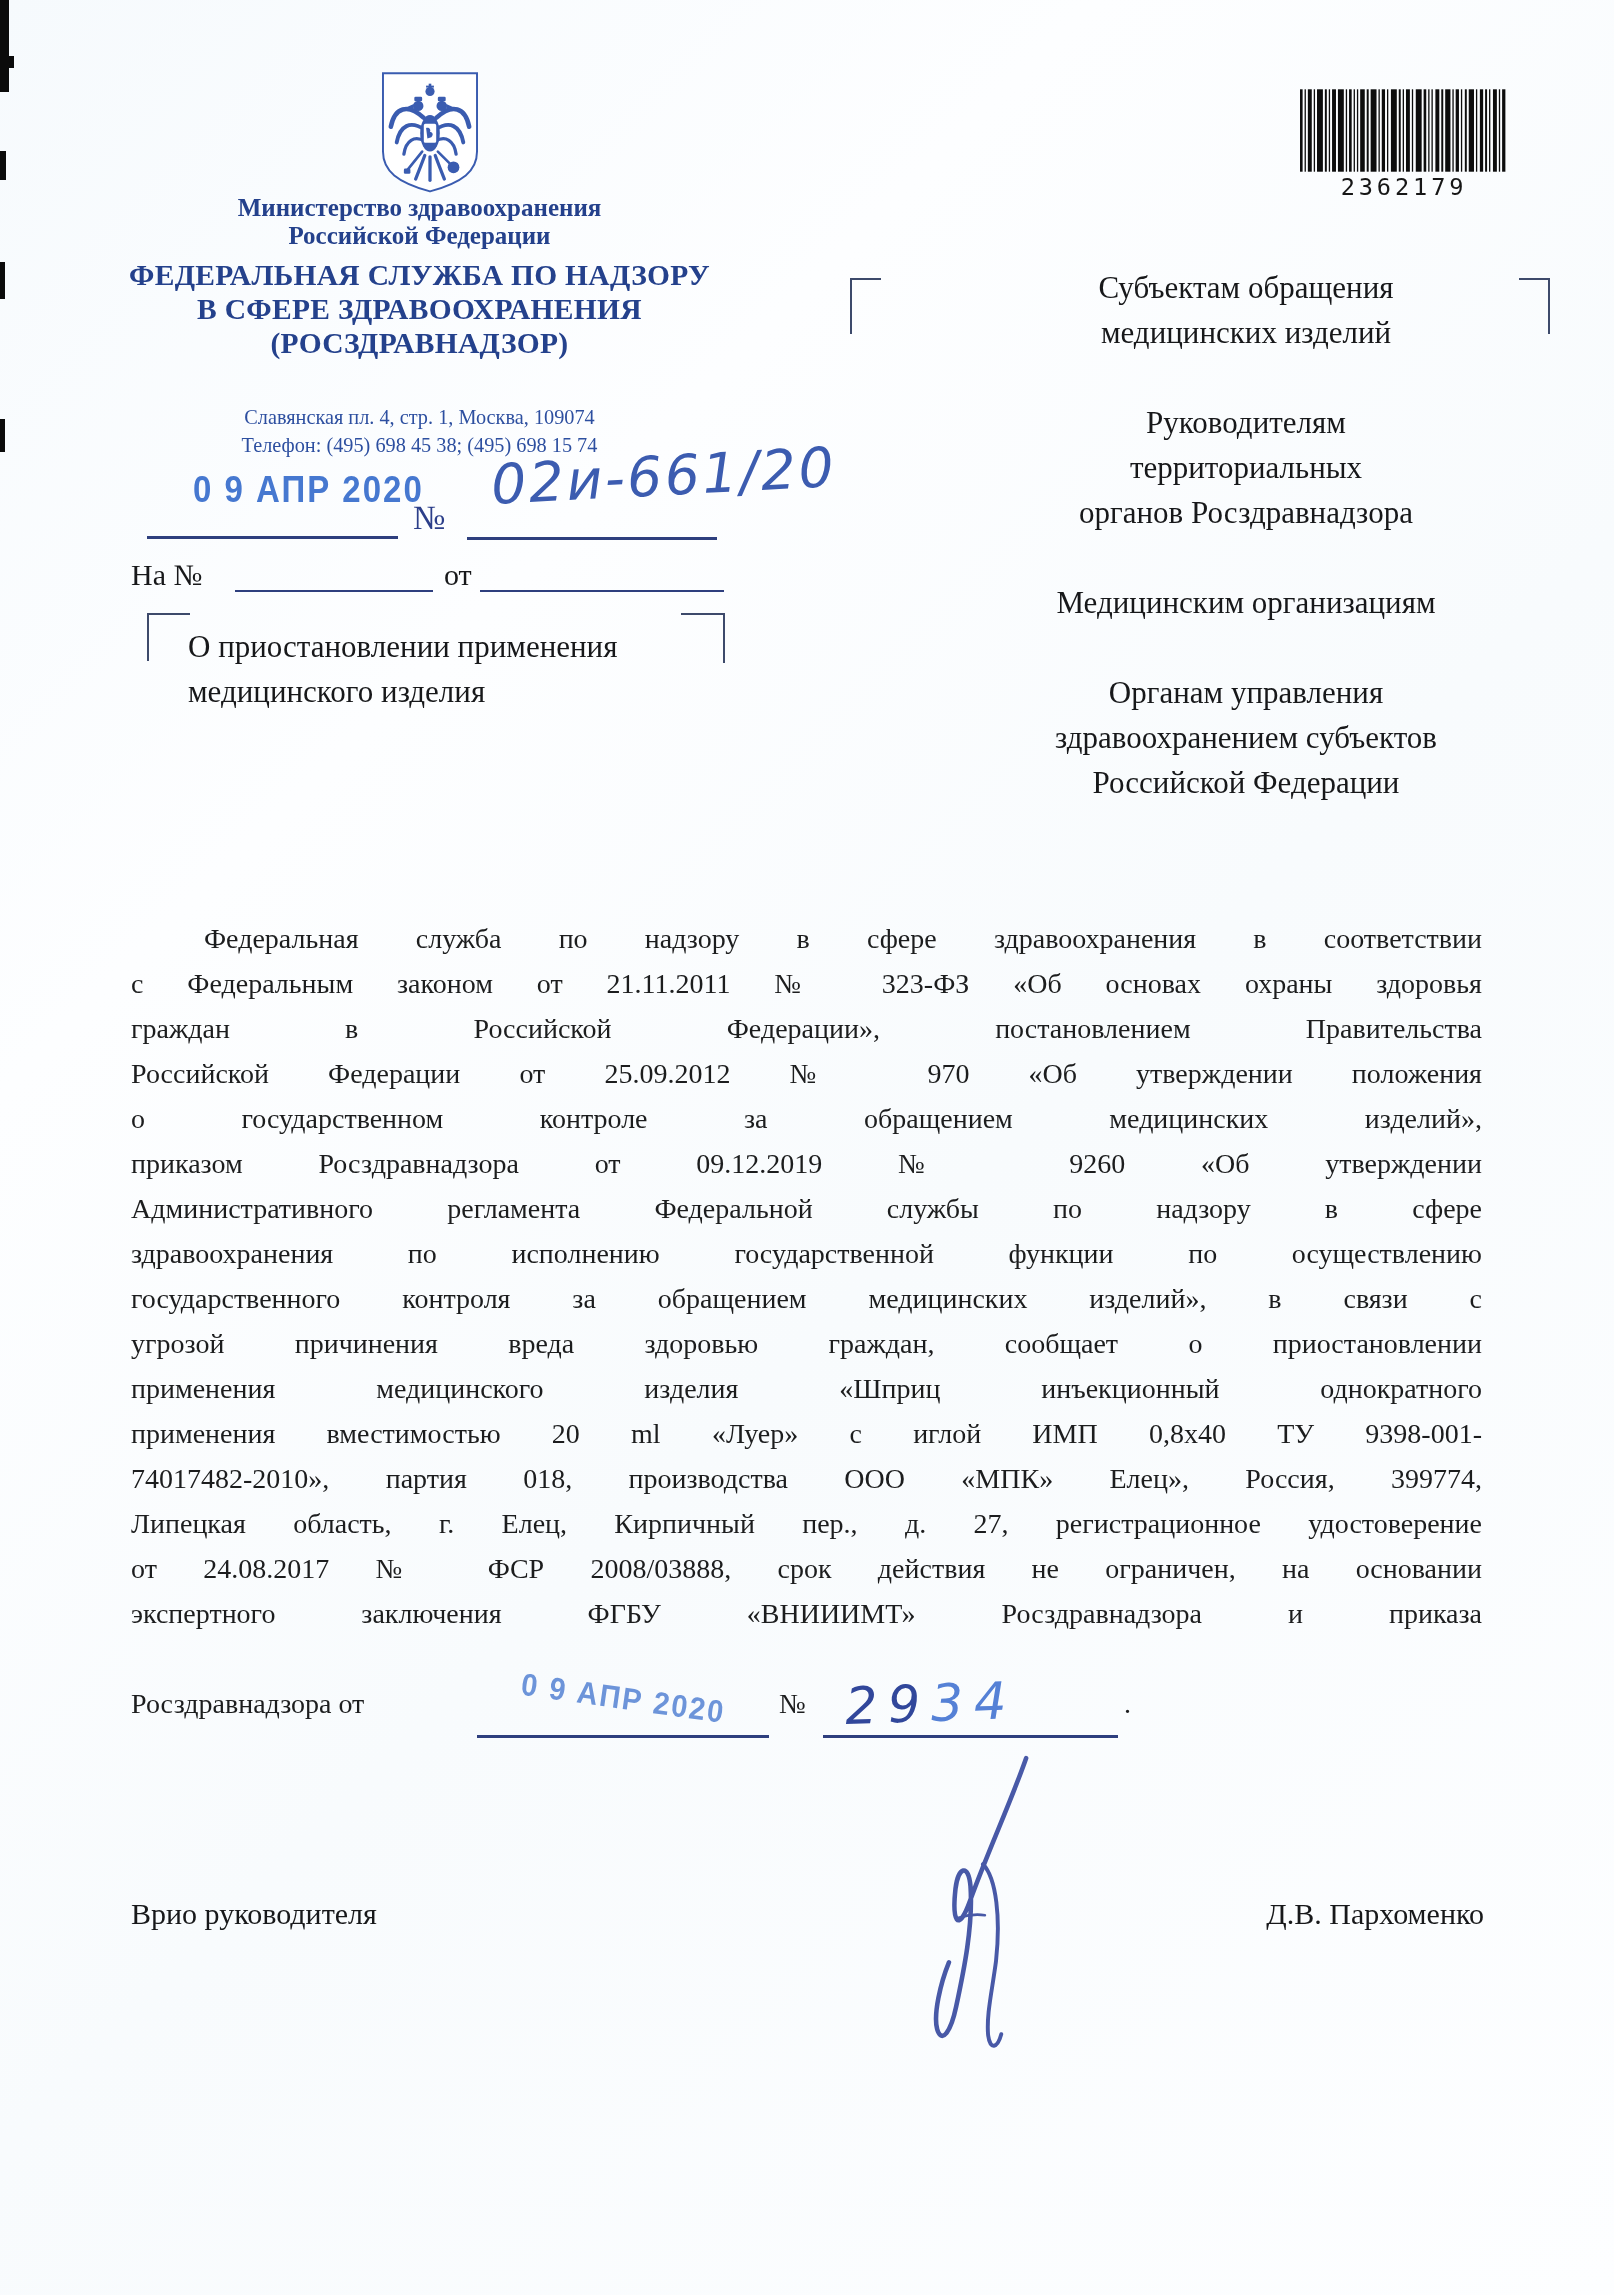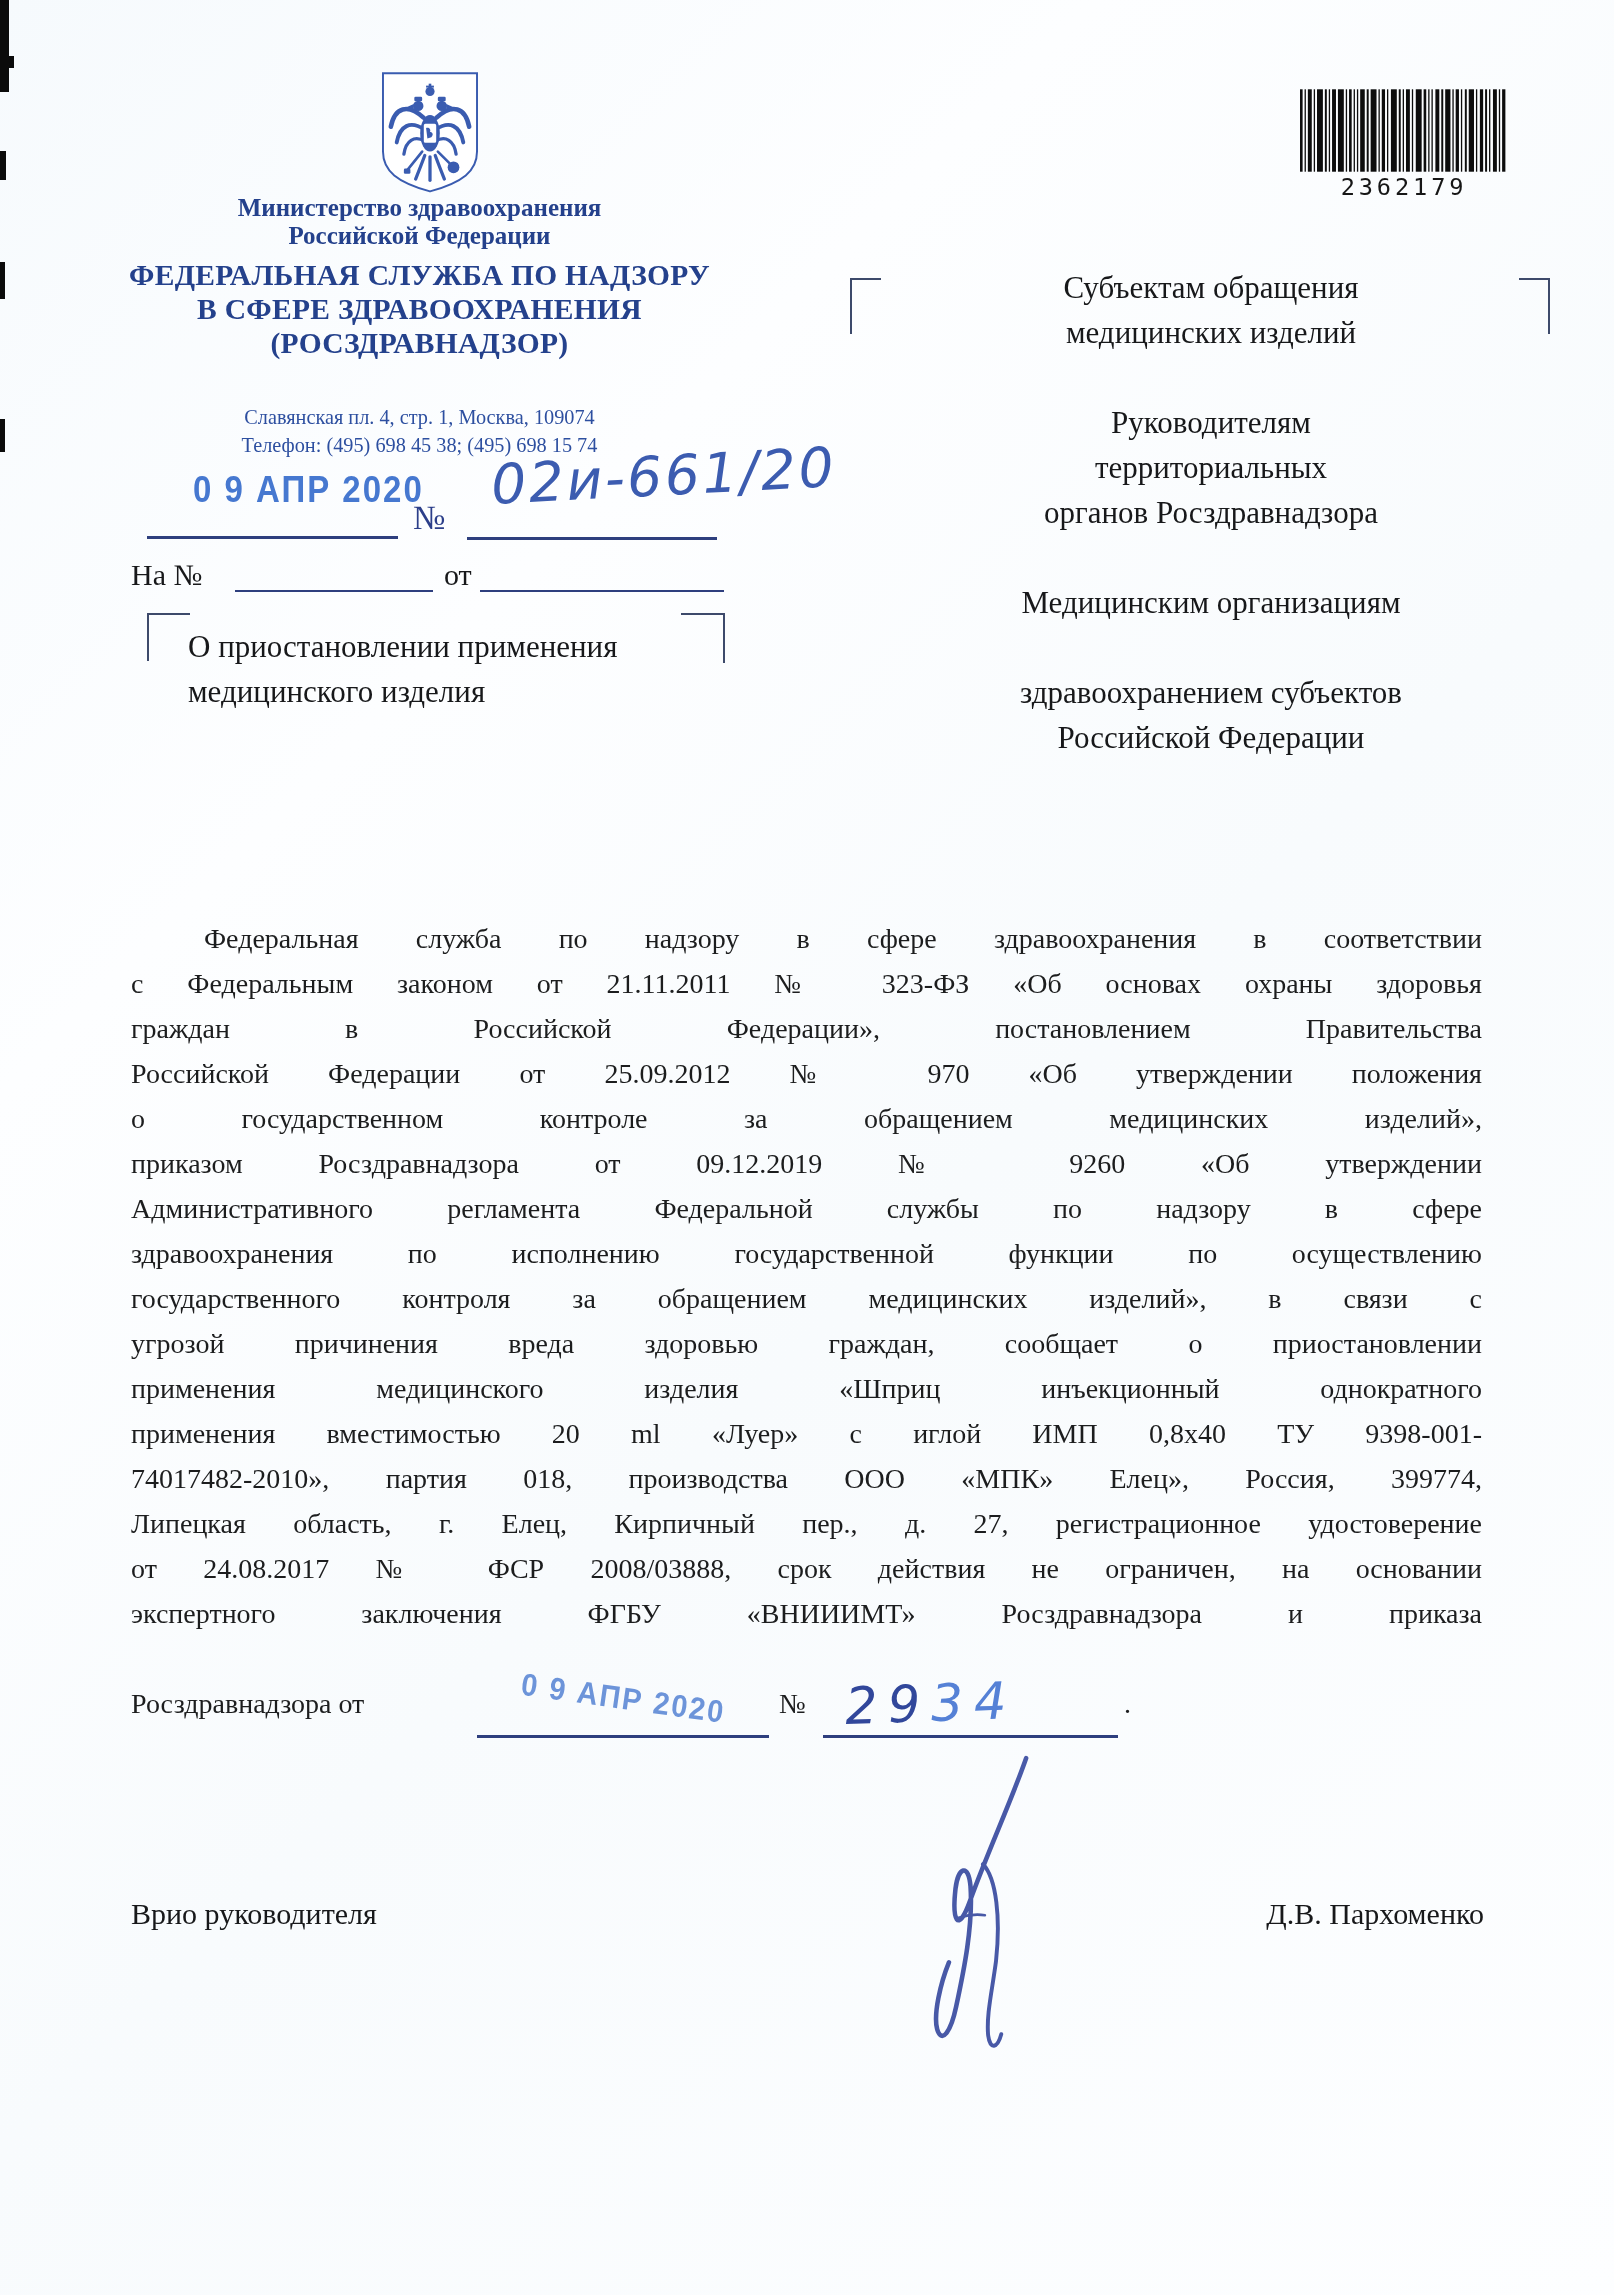--- a/index.html
+++ b/index.html
@@ -187,34 +187,35 @@
         <rect x="295" y="0" width="6" height="126"></rect>
           <rect x="304" y="0" width="2" height="126"></rect>
         <rect x="309" y="0" width="5" height="126"></rect>
       </g>
     </svg>
   </div>
   <div class="abs barcode-number" style="left:1300px;top:173px;width:208px;">2362179</div>
 
   <div class="abs bracket tl" style="left:850px;top:278px;width:29px;height:54px;"></div>
   <div class="abs bracket tr" style="left:1519px;top:278px;width:29px;height:54px;"></div>
-  <div class="abs recipients" style="left:865px;top:265px;width:692px;">
+  <div class="abs recipients" style="left:900px;top:265px;width:692px;">
     <div class="group">
       <div>Субъектам обращения</div>
       <div>медицинских изделий</div>
     </div>
     <div class="group">
       <div>Руководителям</div>
       <div>территориальных</div>
       <div>органов Росздравнадзора</div>
     </div>
     <div class="group">
       <div>Медицинским организациям</div>
     </div>
     <div class="group">
+      <div>Органам управления</div>
       <div>здравоохранением субъектов</div>
       <div>Российской Федерации</div>
     </div>
   </div>
 
   <div class="abs body-text" style="left:131px;top:916px;width:1351px;">
     <div class="line first">Федеральная служба по надзору в сфере здравоохранения в соответствии</div>
     <div class="line">с Федеральным законом от 21.11.2011 № 323-ФЗ «Об основах охраны здоровья</div>
     <div class="line">граждан в Российской Федерации», постановлением Правительства</div>
     <div class="line">Российской Федерации от 25.09.2012 № 970 «Об утверждении положения</div>

